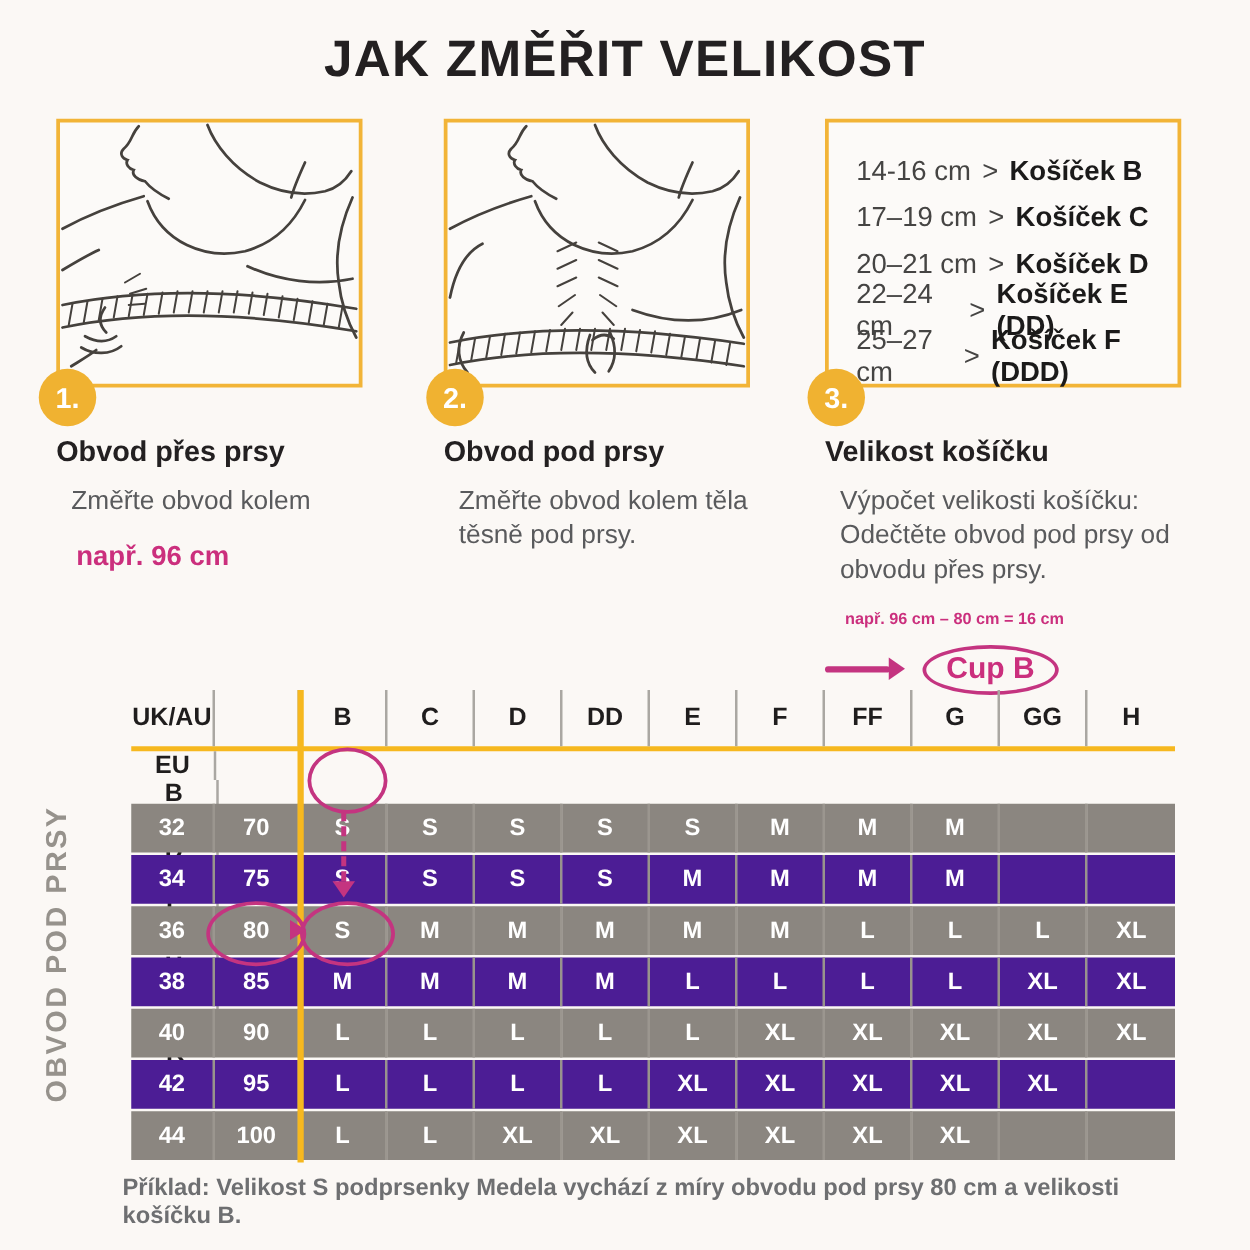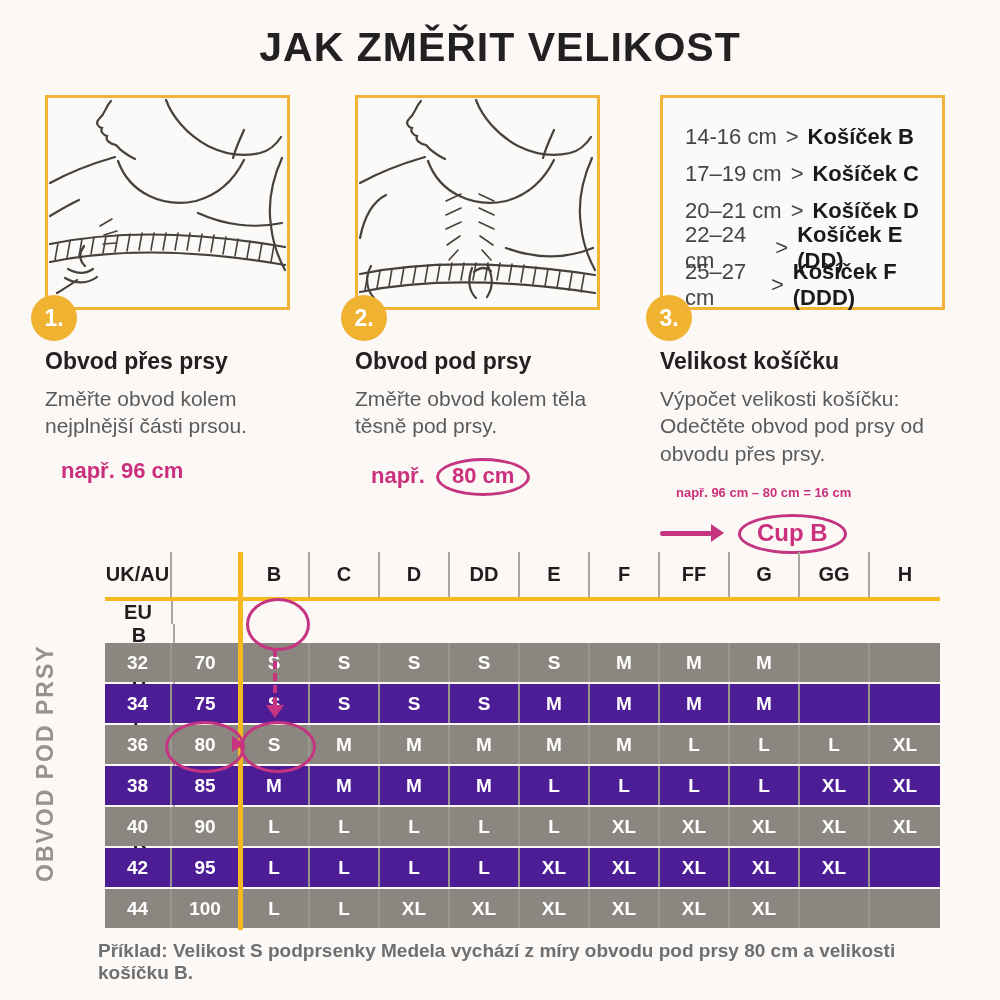--- a/index.html
+++ b/index.html
@@ -13,21 +13,21 @@
   
   .step{position:absolute;top:95px;width:270px;}
   .step1{left:45px;} .step2{left:355px;} .step3{left:660px;width:300px;}
   .illus-box{width:245px;height:215px;border:3px solid #f2b437;box-sizing:border-box;background:#fcfaf8;}
   .cup-box{width:285px;height:215px;border:3px solid #f2b437;box-sizing:border-box;
            padding:20px 12px 0 22px;background:#fcfaf8;}
   .badge{position:absolute;left:-14px;top:200px;width:46px;height:46px;border-radius:50%;
          background:#f0b231;color:#fff;font-weight:bold;font-size:23px;
          display:flex;align-items:center;justify-content:center;z-index:3;}
   .step h2{margin:38px 0 10px;font-size:23px;font-weight:bold;color:#232021;}
-  .step .body{margin:0;font-size:21px;line-height:1.3;color:#595a5c;}
+  .step .body{margin:12px;font-size:21px;line-height:1.3;color:#595a5c;}
   .step .body span{display:block;}
   .example{margin:18px 16px 0;font-size:22px;font-weight:bold;color:#cb2f7d;}
   .step3 .example{font-size:13px;white-space:nowrap;}
   .circled{display:inline-block;border:3px solid #c43480;border-radius:50%;
            padding:2px 13px 4px;margin-left:5px;}
   .cup-line{height:37px;display:flex;align-items:center;font-size:22px;color:#454443;}
   .cup-line .sep{margin:0 9px;}
   .cup-line .cupname{font-weight:bold;color:#1b1a1a;}
   .result-row{margin-top:14px;display:flex;align-items:center;gap:26px;}
   .result-arrow{position:relative;width:52px;height:5px;background:#c43480;border-radius:3px;}
@@ -109,21 +109,20 @@
             <path d="M17,180 C27,186 40,186 49,179"></path>
             <path d="M9,195 C17,190 24,186 29,182"></path>
           </g>
         </g>
       </svg>
     </div>
     <div class="badge">1.</div>
     <h2>Obvod přes prsy</h2>
     <p class="body">
       <span>Změřte obvod kolem</span>
-      <span>nejplnější části prsou.</span>
     </p>
     <p class="example">
       <span>např.</span>
       <span>96 cm</span>
     </p>
   </div>
 
   <div class="step step2">
     <div class="illus-box">
       <svg viewBox="0 0 239 209" width="239" height="209">
@@ -150,24 +149,20 @@
           </g>
         </g>
       </svg>
     </div>
     <div class="badge">2.</div>
     <h2>Obvod pod prsy</h2>
     <p class="body">
       <span>Změřte obvod kolem těla</span>
       <span>těsně pod prsy.</span>
     </p>
-    <p class="example">
-      <span>např.</span>
-      <span class="circled">80 cm</span>
-    </p>
   </div>
 
   <div class="step step3">
     <div class="cup-box">
       <div class="cup-line">
         <span>14-16 cm</span>
         <span class="sep">&gt;</span>
         <span class="cupname">Košíček B</span>
       </div>
       <div class="cup-line">

